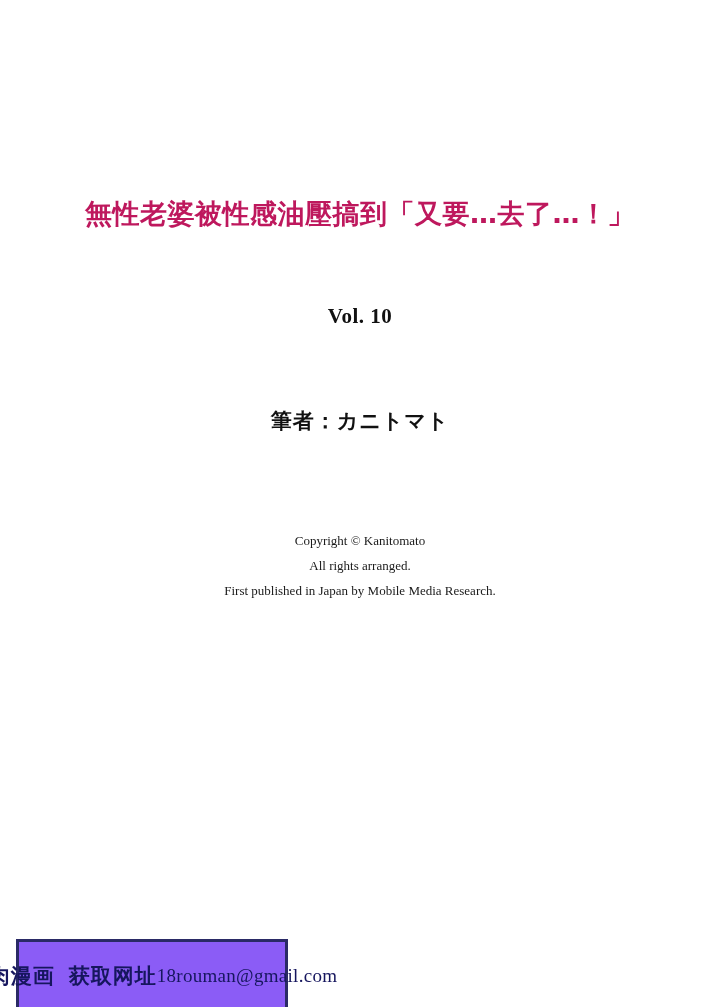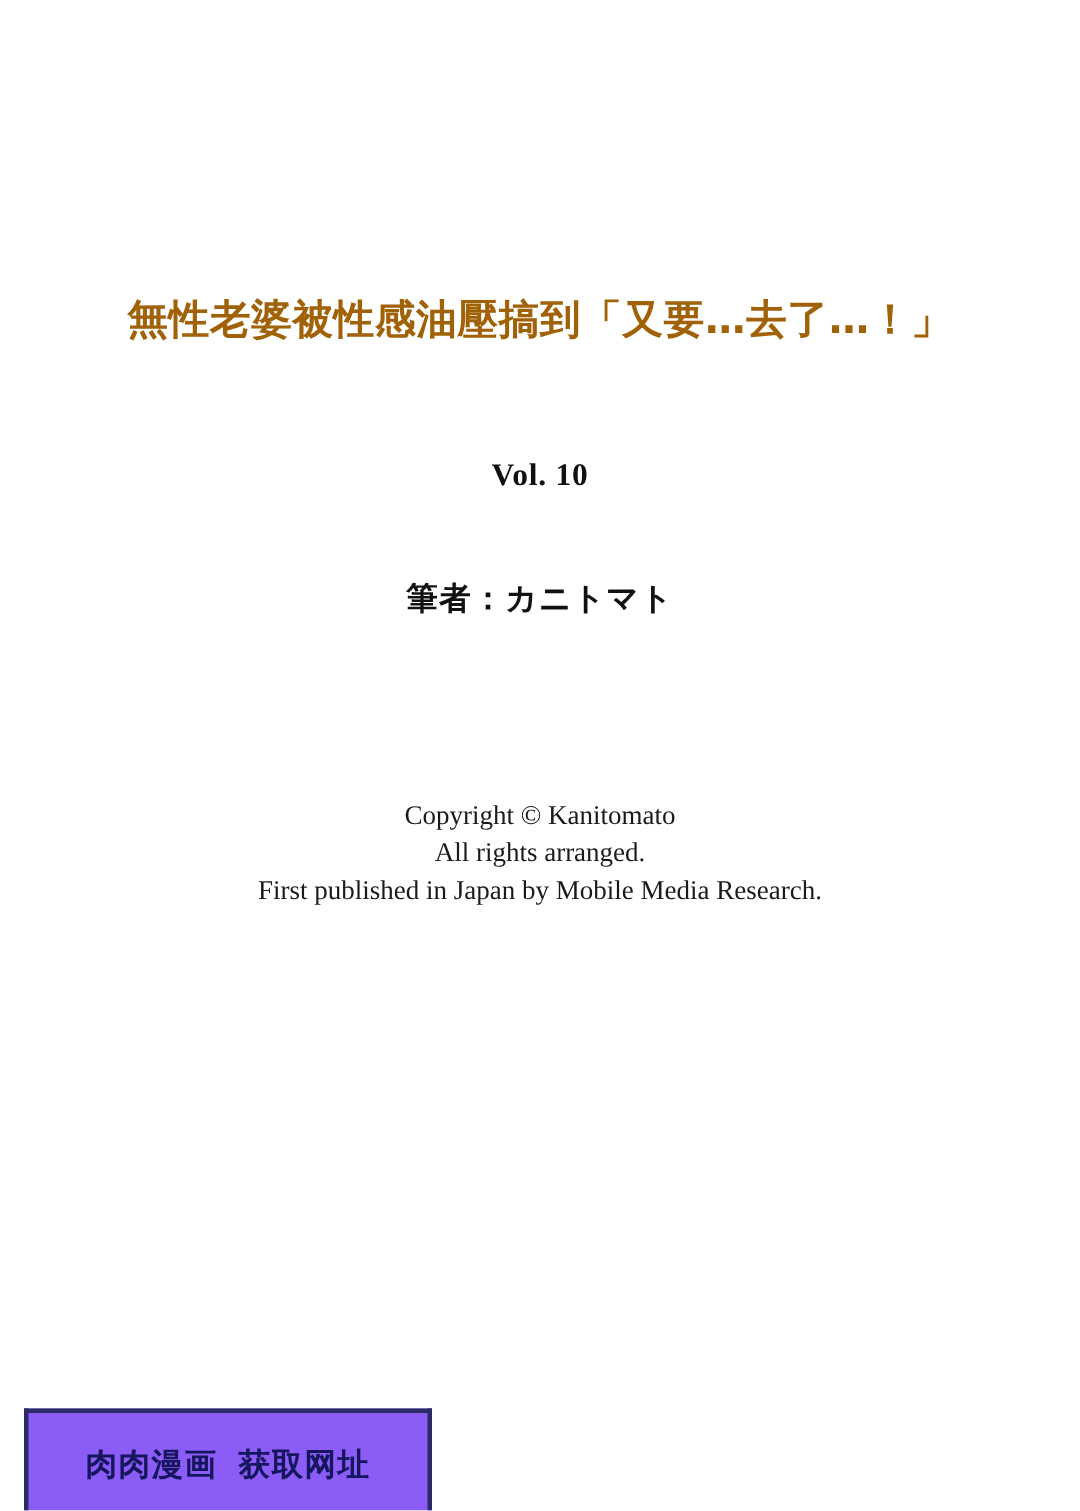--- a/index.html
+++ b/index.html
@@ -28,54 +28,54 @@
     margin-top: 192px;
     width: 100%;
     text-align: center;
   }
   .title-line {
     font-family: "DejaVu Sans", "Liberation Sans", sans-serif;
     font-size: 27px;
     font-weight: 700;
     letter-spacing: 0.5px;
     line-height: 44px;
-    color: #a16207;
+    color: #be185d;
     white-space: nowrap;
   }
   .title-line.second {
     font-size: 26px;
   }
 
   
   .volume {
     margin-top: 68px;
     font-family: "Liberation Serif", "DejaVu Serif", serif;
     font-size: 21px;
     font-weight: 700;
     color: #111111;
     letter-spacing: 0.5px;
     text-align: right;
   }
 
   
   .author {
-    margin-top: 56px;
+    margin-top: 78px;
     font-family: "DejaVu Sans", "Liberation Sans", sans-serif;
     font-size: 21px;
     font-weight: 700;
     color: #111111;
     letter-spacing: 1px;
   }
 
   
   .copyright {
-    margin-top: 118px;
+    margin-top: 93px;
     text-align: center;
     font-family: "Liberation Serif", "DejaVu Serif", serif;
-    font-size: 18px;
+    font-size: 13px;
     line-height: 25px;
     color: #1a1a1a;
   }
   .copyright div {
     white-space: nowrap;
   }
 
   
   .watermark {
     position: absolute;
@@ -133,13 +133,14 @@
     <div>All rights arranged.</div>
     <div>First published in Japan by Mobile Media Research.</div>
   </div>
 
 </div>
 
 <div class="watermark">
   <div class="wm-top">
     <span>肉肉漫画</span><span class="wm-gap"></span><span>获取网址</span>
   </div>
+  <div class="wm-mail">18rouman@gmail.com</div>
 </div>
 
 </body></html>

